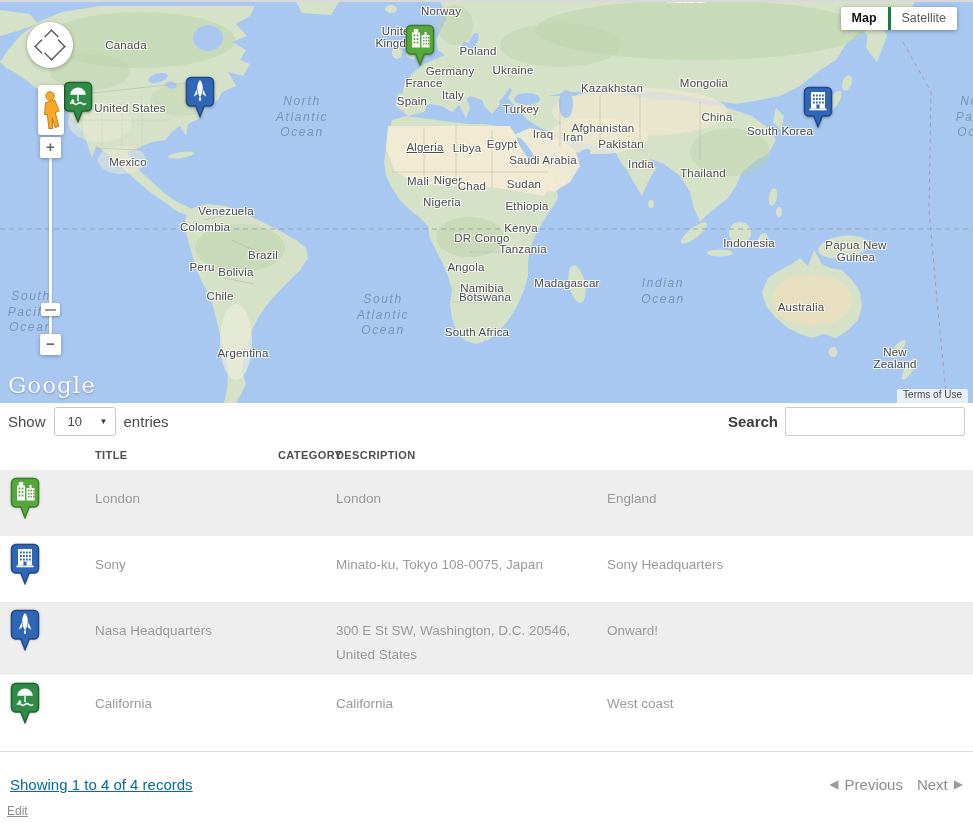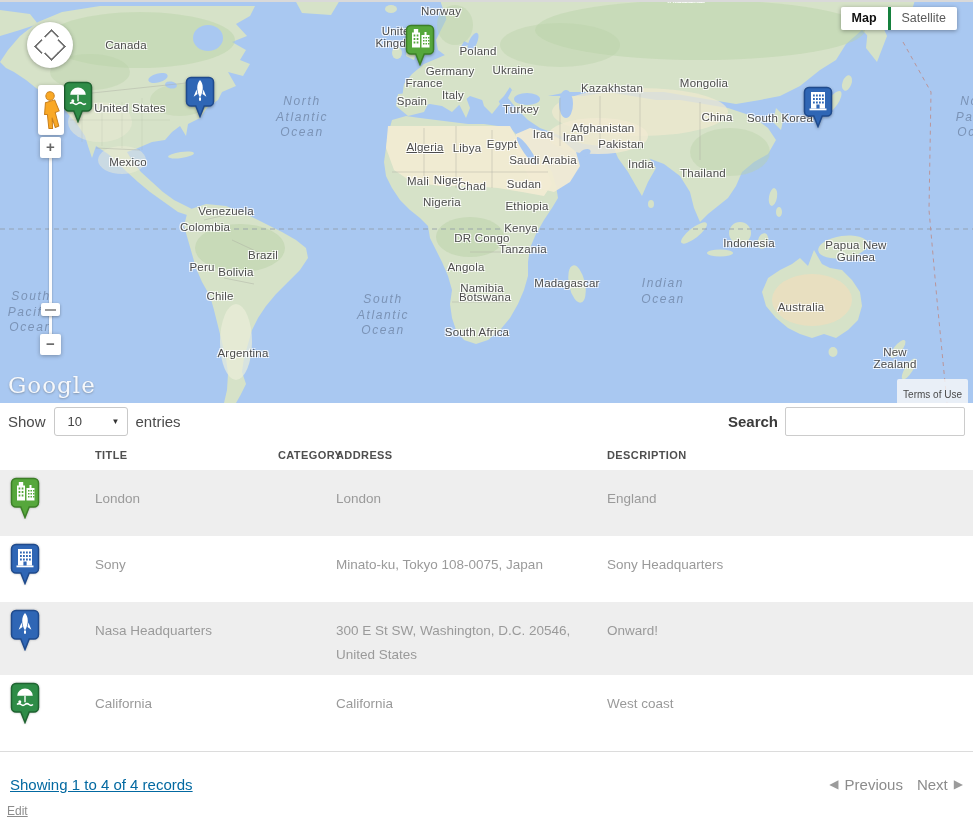--- a/index.html
+++ b/index.html
@@ -39,27 +39,27 @@
   #zoom-handle::after{content:"";position:absolute;left:4px;top:5.5px;width:11px;height:2px;background:#9a9a9a;}
   #maptype{position:absolute;top:7px;right:16px;display:flex;z-index:9;border-radius:2px;overflow:hidden;
     box-shadow:0 1px 4px rgba(0,0,0,.35);font-size:12.5px;}
   #maptype .mt{background:#fff;padding:4px 11px 5px;cursor:pointer;}
   #maptype .mt.active{font-weight:bold;color:#111;}
   #maptype .mt.inactive{color:#5a5a5a;border-left:3px solid #15803d;}
   #google-logo{position:absolute;left:8px;bottom:5px;z-index:9;font-family:"DejaVu Serif",serif;
     font-size:23px;color:rgba(255,255,255,.92);letter-spacing:1px;
     text-shadow:0 1px 2px rgba(80,80,80,.45);}
   #terms{position:absolute;right:5px;bottom:0;z-index:9;background:rgba(249,249,249,.8);
-    font-size:10px;color:#4a4a4a;padding:10px 6px 3px;border-radius:2px 2px 0 0;cursor:pointer;}
+    font-size:10px;color:#4a4a4a;padding:0 6px 3px;border-radius:2px 2px 0 0;cursor:pointer;}
   #map-topline{position:absolute;left:0;top:0;width:100%;height:2px;background:#d9d9d9;z-index:10;}
 
   
   #toolbar{height:37px;display:flex;align-items:center;padding:0 8px;font-size:15px;color:#4a4a4a;}
   .sel-wrap{position:relative;margin:0 8px;}
-  #page-size{appearance:none;-webkit-appearance:none;-moz-appearance:none;width:74px;height:29px;
+  #page-size{appearance:none;-webkit-appearance:none;-moz-appearance:none;width:62px;height:29px;
     border:1px solid #c9c9c9;border-radius:3px;background:#fff;padding:0 0 0 13px;font-size:13px;color:#444;
     font-family:"Liberation Sans",sans-serif;}
   .sel-caret{position:absolute;right:8px;top:10px;font-size:8px;color:#333;pointer-events:none;}
   #toolbar-spacer{flex:1;}
   #search-label{font-weight:bold;color:#3b3b3b;margin-right:7px;}
   #search-input{width:166px;height:27px;border:1px solid #ccc;border-radius:2px;outline:none;
     font-family:"Liberation Sans",sans-serif;font-size:13px;padding:0 6px;}
 
   
   .t-header{display:grid;grid-template-columns:95px 183px 58px 271px 1fr;height:30px;align-items:center;
@@ -200,21 +200,21 @@
         <span class="country-label" style="left: 478px; top: 45px;">Poland</span>
         <span class="country-label" style="left: 450px; top: 65px;">Germany</span>
         <span class="country-label" style="left: 513px; top: 64px;">Ukraine</span>
         <span class="country-label" style="left: 424px; top: 77px;">France</span>
         <span class="country-label" style="left: 453px; top: 89px;">Italy</span>
         <span class="country-label" style="left: 412px; top: 95px;">Spain</span>
         <span class="country-label" style="left: 521px; top: 103px;">Turkey</span>
         <span class="country-label" style="left: 612px; top: 82px;">Kazakhstan</span>
         <span class="country-label" style="left: 704px; top: 77px;">Mongolia</span>
         <span class="country-label" style="left: 717px; top: 111px;">China</span>
-        <span class="country-label" style="left: 780px; top: 112px;">South Korea</span>
+        <span class="country-label" style="left: 780px; top: 125px;">South Korea</span>
         <span class="country-label" style="left: 130px; top: 102px;">United States</span>
         <span class="country-label" style="left: 128px; top: 156px;">Mexico</span>
         <span class="country-label" style="left: 425px; top: 141px; text-decoration: underline;">Algeria</span>
         <span class="country-label" style="left: 467px; top: 142px;">Libya</span>
         <span class="country-label" style="left: 502px; top: 138px;">Egypt</span>
         <span class="country-label" style="left: 543px; top: 128px;">Iraq</span>
         <span class="country-label" style="left: 573px; top: 131px;">Iran</span>
         <span class="country-label" style="left: 603px; top: 122px;">Afghanistan</span>
         <span class="country-label" style="left: 621px; top: 138px;">Pakistan</span>
         <span class="country-label" style="left: 543px; top: 154px;">Saudi Arabia</span>
@@ -352,21 +352,20 @@
     <span id="toolbar-spacer"></span>
     <span id="search-label">Search</span>
     <input id="search-input" type="text" value="" style="">
   </div>
 
   
   <div class="t-header">
     <span></span>
     <span>Title</span>
     <span>Category</span>
-    <span>Address</span>
     <span>Description</span>
   </div>
   <div id="table-body">
       <div class="t-row alt">
         <div class="icon-cell"><svg width="30" height="42" viewBox="0 0 30 42">
             <path d="M6 1.5 h18 a4.5 4.5 0 0 1 4.5 4.5 v19.5 a4.5 4.5 0 0 1 -4.5 4.5 h-4.8 L15 40.5 L10.8 30 H6 a4.5 4.5 0 0 1 -4.5 -4.5 V6 a4.5 4.5 0 0 1 4.5 -4.5 Z" fill="#56a73c" stroke="#3c7f27" stroke-width="1.5"></path>
             <rect x="7" y="8.5" width="8" height="15" fill="#fff"></rect>
             <rect x="8.8" y="5" width="4.4" height="4" fill="#fff"></rect>
             <rect x="16.5" y="11" width="8" height="12.5" fill="#fff"></rect>
             <rect x="19.5" y="8" width="2" height="3.5" fill="#fff"></rect>

